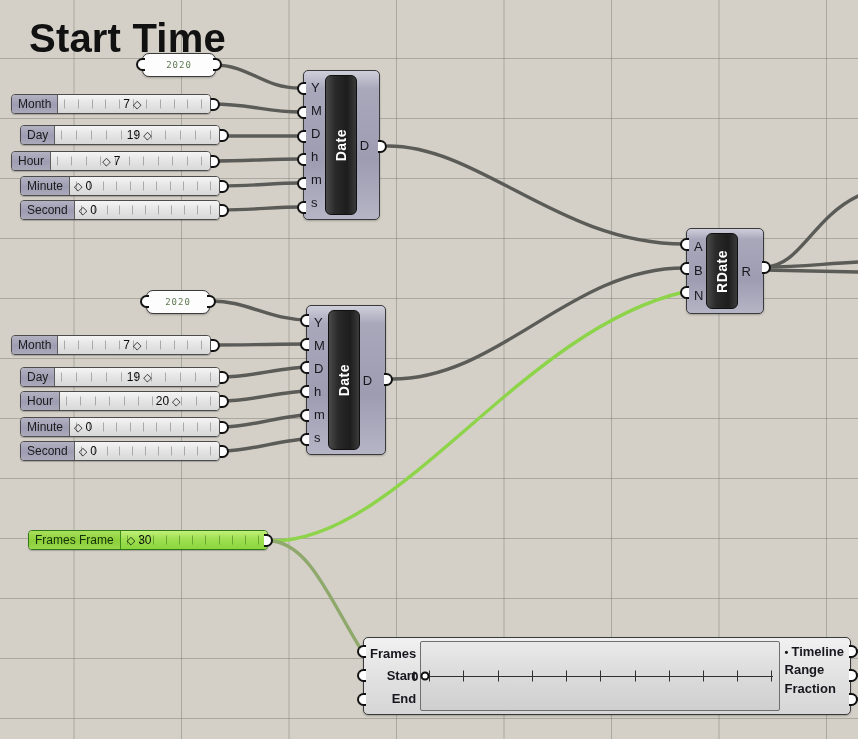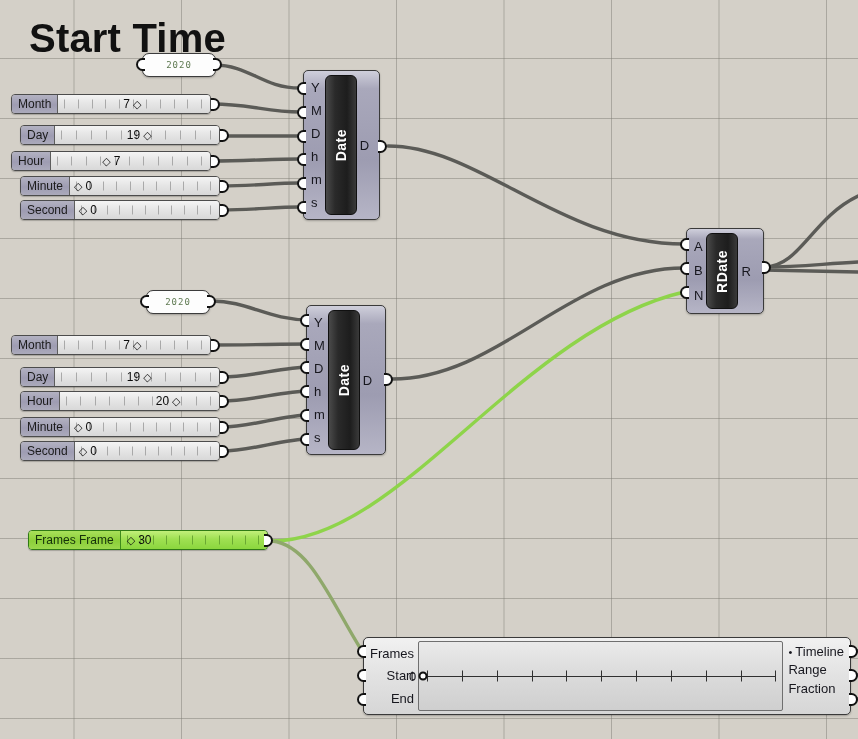--- a/index.html
+++ b/index.html
@@ -548,21 +548,21 @@
           <i></i>
       </div>
       <div class="val" style="left:6px;">
         <span class="grip">◇</span>
         <span>30</span>
       </div>
     </div>
   </div>
   <div class="port right" style="left:264px;top:534px;"></div>
 
-  <div class="tl" style="left:363px;top:637px;width:486px;height:76px;">
+  <div class="tl" style="left:363px;top:637px;width:486px;height:76px;font-weight:bold;">
     <div class="lbls">
       <span>Frames</span>
       <span>Start</span>
       <span>End</span>
     </div>
     <div class="bar">
       <div class="zero">0</div>
       <div class="line"></div>
       <div class="tk">
         <i></i>

